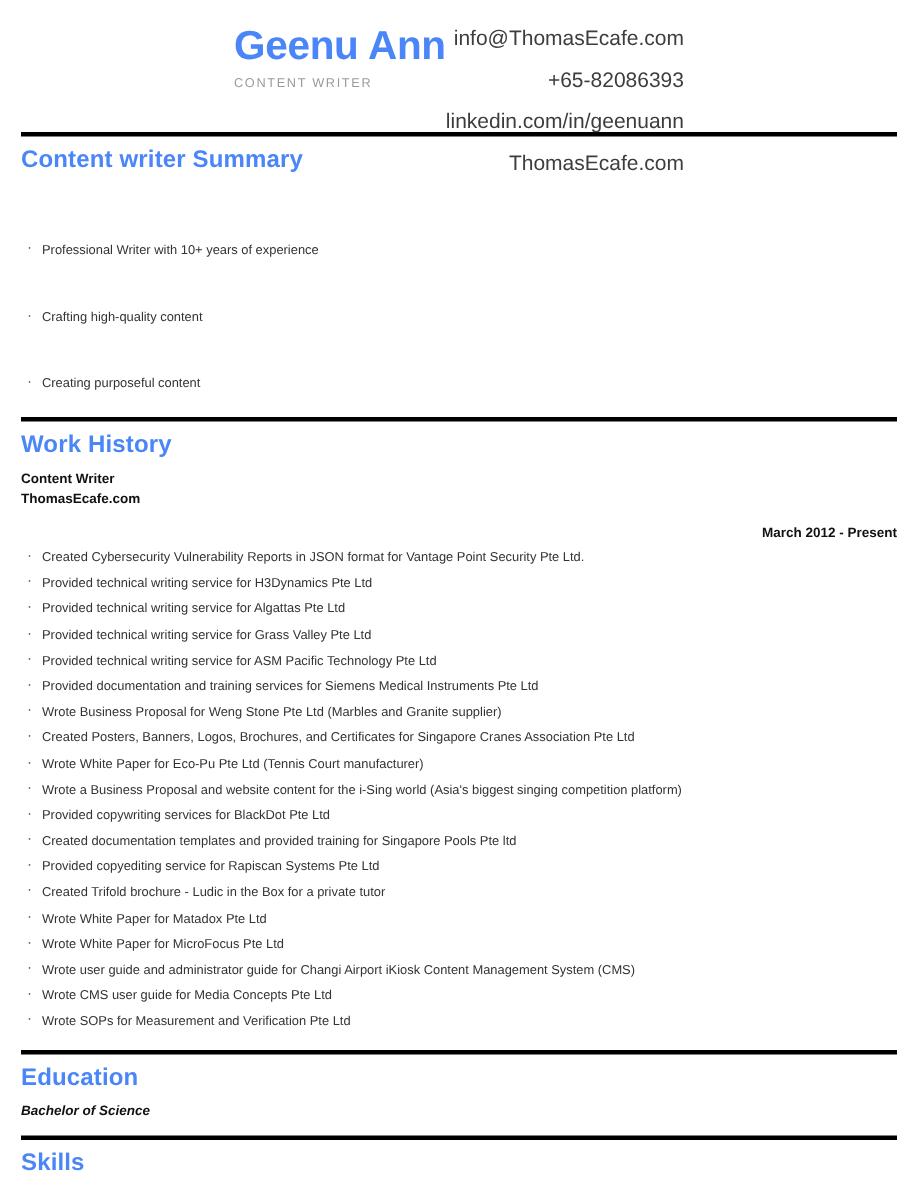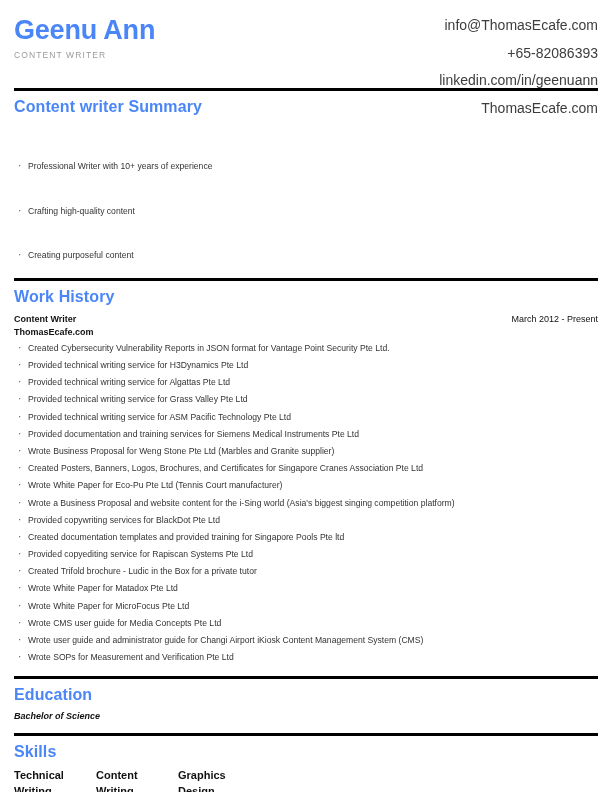--- a/index.html
+++ b/index.html
@@ -19,21 +19,21 @@
     height: 792px;
     box-sizing: border-box;
     padding: 0 14px;
     position: relative;
     overflow: hidden;
   }
 
   
   .header {
     display: flex;
-    justify-content: space-between;
+    justify-content: center;
     align-items: flex-start;
     padding-top: 14px;
     height: 88px;
     box-sizing: border-box;
   }
   .identity {
     padding-top: 2px;
   }
   .full-name {
     font-size: 27px;
@@ -124,24 +124,25 @@
     margin-top: 5px;
   }
   .job-left {
     font-size: 9px;
     font-weight: bold;
     color: #111111;
     line-height: 1.42;
   }
   .job-dates {
     font-size: 9px;
-    font-weight: normal;
+    font-weight: bold;
     color: #111111;
     text-align: right;
     line-height: 1.42;
+    margin-top: 36px;
   }
   .job-bullets-wrap {
     margin-top: 5px;
   }
 
   
   .edu-degree {
     font-size: 9px;
     font-weight: bold;
     color: #111111;
@@ -232,22 +233,22 @@
         <li>Wrote Business Proposal for Weng Stone Pte Ltd (Marbles and Granite supplier)</li>
         <li>Created Posters, Banners, Logos, Brochures, and Certificates for Singapore Cranes Association Pte Ltd</li>
         <li>Wrote White Paper for Eco-Pu Pte Ltd (Tennis Court manufacturer)</li>
         <li>Wrote a Business Proposal and website content for the i-Sing world (Asia's biggest singing competition platform)</li>
         <li>Provided copywriting services for BlackDot Pte Ltd</li>
         <li>Created documentation templates and provided training for Singapore Pools Pte ltd</li>
         <li>Provided copyediting service for Rapiscan Systems Pte Ltd</li>
         <li>Created Trifold brochure - Ludic in the Box for a private tutor</li>
         <li>Wrote White Paper for Matadox Pte Ltd</li>
         <li>Wrote White Paper for MicroFocus Pte Ltd</li>
+        <li>Wrote user guide and administrator guide for Changi Airport iKiosk Content Management System (CMS)</li>
         <li>Wrote CMS user guide for Media Concepts Pte Ltd</li>
-        <li>Wrote user guide and administrator guide for Changi Airport iKiosk Content Management System (CMS)</li>
         <li>Wrote SOPs for Measurement and Verification Pte Ltd</li>
       </ul>
     </div>
   </div>
   <div class="spacer-xs"></div>
 
   <hr class="rule">
   <div class="section">
     <div class="section-title">Education</div>
     <div class="edu-degree">Bachelor of Science</div>

